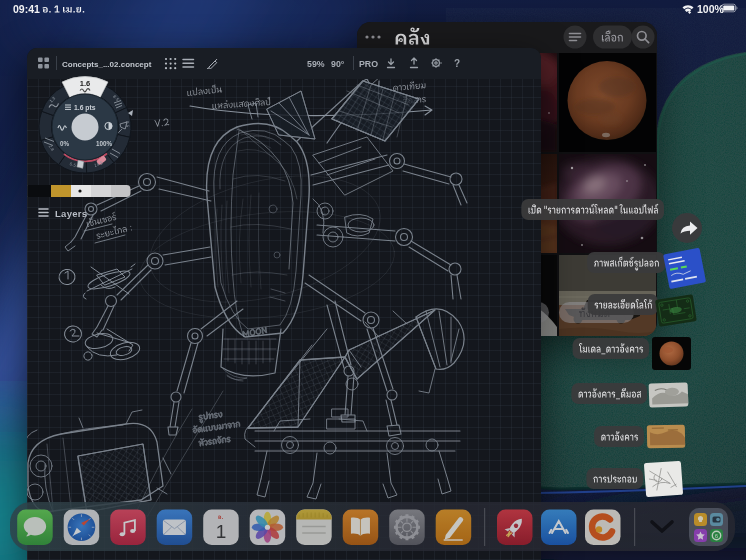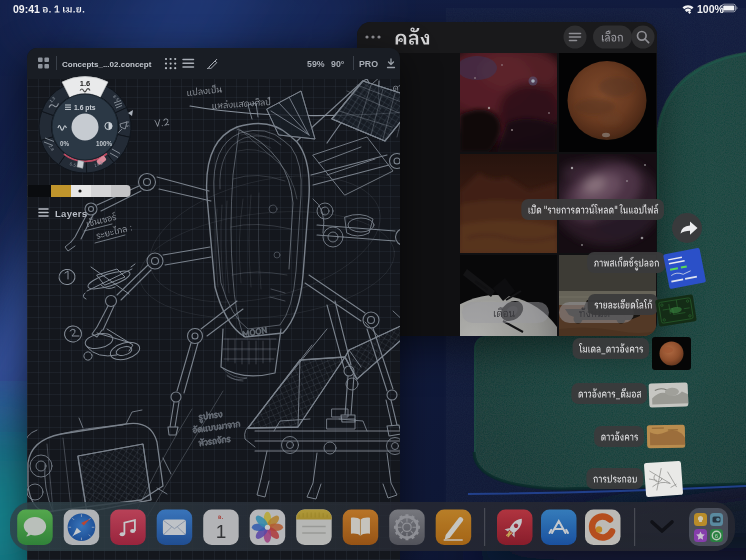--- a/index.html
+++ b/index.html
@@ -211,21 +211,21 @@
         <rect x="105" y="2" width="87" height="21" rx="10.5" fill="#9a9aa0" opacity=".5"></rect>
         <g transform="translate(136,17) scale(0.85,1)" opacity="1">
           <path d="M2.3 0.1Q1.7 0.1 1.4 -0.2Q1.1 -0.4 1.1 -0.9V-6.0H2.0V-2.0Q2.0 -2.0 2.1 -2.0Q2.2 -2.0 2.3 -2.0Q2.8 -2.0 3.1 -1.7Q3.4 -1.4 3.4 -0.9Q3.4 -0.4 3.1 -0.2Q2.8 0.1 2.3 0.1ZM2.3 -0.4Q2.6 -0.4 2.7 -0.5Q2.8 -0.7 2.8 -0.9Q2.8 -1.2 2.7 -1.4Q2.6 -1.5 2.3 -1.5Q2.0 -1.5 1.9 -1.4Q1.8 -1.2 1.8 -0.9Q1.8 -0.7 1.9 -0.5Q2.0 -0.4 2.3 -0.4Z M4.8 -3.8Q4.8 -4.3 5.0 -4.8Q5.2 -5.2 5.6 -5.5Q5.9 -5.8 6.4 -6.0Q6.9 -6.1 7.6 -6.1Q8.2 -6.1 8.7 -6.0Q9.2 -5.8 9.6 -5.5Q9.9 -5.2 10.1 -4.8Q10.3 -4.3 10.3 -3.8V0.0H9.4V-3.7Q9.4 -4.5 8.9 -5.0Q8.4 -5.5 7.6 -5.5Q6.7 -5.5 6.2 -5.0Q5.7 -4.5 5.7 -3.7V-0.6H6.2L7.1 -1.6L7.4 -1.8Q7.0 -1.9 6.7 -2.2Q6.5 -2.4 6.5 -2.8Q6.5 -3.3 6.8 -3.6Q7.1 -3.9 7.6 -3.9Q8.1 -3.9 8.3 -3.6Q8.6 -3.3 8.6 -2.8Q8.6 -2.5 8.5 -2.3Q8.3 -2.0 8.1 -1.7L6.6 0.0H4.8ZM7.6 -2.3Q7.8 -2.3 7.9 -2.4Q8.1 -2.6 8.1 -2.8Q8.1 -3.1 7.9 -3.3Q7.8 -3.4 7.6 -3.4Q7.3 -3.4 7.2 -3.3Q7.1 -3.1 7.1 -2.8Q7.1 -2.6 7.2 -2.4Q7.3 -2.3 7.6 -2.3Z M6.1 -7.4Q6.1 -7.9 6.3 -8.2Q6.4 -8.5 6.7 -8.8Q7.0 -9.0 7.4 -9.2Q7.8 -9.3 8.3 -9.3Q8.5 -9.3 8.8 -9.2V-9.8H9.6V-9.0Q10.0 -8.8 10.2 -8.5H10.2V-9.8H11.1V-7.2H6.1ZM8.5 -8.6Q7.8 -8.6 7.4 -8.4Q6.9 -8.1 6.9 -7.8H10.3Q10.3 -8.1 9.8 -8.4Q9.3 -8.6 8.5 -8.6Z M15.0 0.1Q13.9 0.1 13.2 -0.3Q12.6 -0.7 12.6 -1.6V-2.9Q12.6 -3.4 12.9 -3.7Q13.3 -4.0 13.8 -4.0Q14.3 -4.0 14.6 -3.8Q14.9 -3.5 14.9 -3.0Q14.9 -2.5 14.6 -2.2Q14.3 -1.9 13.8 -1.9Q13.7 -1.9 13.6 -1.9Q13.6 -1.9 13.5 -1.9V-1.6Q13.5 -1.1 13.8 -0.8Q14.1 -0.5 14.7 -0.5H15.4Q16.0 -0.5 16.3 -0.8Q16.6 -1.1 16.6 -1.6V-3.8Q16.6 -4.6 16.1 -5.0Q15.6 -5.5 14.7 -5.5Q13.9 -5.5 13.4 -5.2Q12.9 -4.8 12.6 -4.3L12.0 -4.8Q12.3 -5.4 13.0 -5.8Q13.7 -6.1 14.8 -6.1Q15.4 -6.1 15.9 -6.0Q16.4 -5.8 16.7 -5.5Q17.1 -5.2 17.2 -4.8Q17.4 -4.4 17.4 -3.8V-1.6Q17.4 -0.7 16.8 -0.3Q16.2 0.1 15.0 0.1ZM13.8 -2.4Q14.1 -2.4 14.2 -2.5Q14.4 -2.7 14.4 -3.0Q14.4 -3.3 14.2 -3.4Q14.1 -3.6 13.8 -3.6Q13.6 -3.6 13.4 -3.4Q13.2 -3.3 13.2 -3.0Q13.2 -2.7 13.4 -2.5Q13.6 -2.4 13.8 -2.4Z M24.3 0.1Q23.8 0.1 23.5 -0.2Q23.1 -0.5 23.1 -1.0V-1.0L21.1 0.0H20.2V-4.0Q20.2 -4.0 20.1 -4.0Q20.0 -4.0 20.0 -4.0Q19.4 -4.0 19.1 -4.3Q18.8 -4.6 18.8 -5.1Q18.8 -5.6 19.1 -5.9Q19.4 -6.1 20.0 -6.1Q20.5 -6.1 20.8 -5.9Q21.1 -5.6 21.1 -5.1V-0.7H21.2L23.7 -1.9V-6.0H24.6V-2.6Q24.6 -2.5 24.6 -2.3Q24.6 -2.2 24.5 -2.0Q24.9 -2.0 25.2 -1.7Q25.5 -1.4 25.5 -1.0Q25.5 -0.5 25.1 -0.2Q24.8 0.1 24.3 0.1ZM24.3 -0.4Q24.6 -0.4 24.7 -0.5Q24.9 -0.6 24.9 -0.9V-1.0Q24.9 -1.3 24.7 -1.4Q24.6 -1.6 24.3 -1.6Q24.0 -1.6 23.9 -1.4Q23.7 -1.3 23.7 -1.0V-0.9Q23.7 -0.6 23.9 -0.5Q24.0 -0.4 24.3 -0.4ZM19.9 -4.5Q20.2 -4.5 20.3 -4.6Q20.5 -4.8 20.5 -5.1Q20.5 -5.3 20.3 -5.5Q20.2 -5.7 19.9 -5.7Q19.7 -5.7 19.5 -5.5Q19.4 -5.3 19.4 -5.1Q19.4 -4.8 19.5 -4.6Q19.7 -4.5 19.9 -4.5Z" fill="#343438"></path>
         </g>
         <rect x="202" y="2" width="75" height="21" rx="10.5" fill="#9a9aa0" opacity=".5"></rect>
         <g transform="translate(222,17) scale(0.85,1)" opacity="1">
           <path d="M1.8 -4.0Q1.7 -4.0 1.6 -4.0Q1.6 -4.0 1.5 -4.0Q1.0 -4.0 0.7 -4.3Q0.3 -4.6 0.3 -5.1Q0.3 -5.6 0.7 -5.9Q1.0 -6.1 1.5 -6.1Q2.0 -6.1 2.4 -5.9Q2.7 -5.6 2.7 -5.1V-4.4H2.7Q3.0 -5.3 3.6 -5.7Q4.2 -6.1 4.9 -6.1Q5.8 -6.1 6.2 -5.7Q6.5 -5.2 6.5 -4.3V0.0H5.7V-4.2Q5.7 -4.9 5.4 -5.2Q5.2 -5.5 4.8 -5.5Q4.4 -5.5 4.0 -5.3Q3.6 -5.1 3.3 -4.7Q3.0 -4.4 2.9 -4.0Q2.7 -3.6 2.7 -3.1V0.0H1.8ZM1.5 -4.5Q1.7 -4.5 1.9 -4.6Q2.0 -4.8 2.0 -5.1Q2.0 -5.3 1.9 -5.5Q1.7 -5.7 1.5 -5.7Q1.2 -5.7 1.1 -5.5Q0.9 -5.3 0.9 -5.1Q0.9 -4.8 1.1 -4.6Q1.2 -4.5 1.5 -4.5Z M4.9 -7.1Q2.8 -7.1 2.8 -8.4Q2.8 -8.9 3.1 -9.1Q3.4 -9.4 3.9 -9.4Q4.3 -9.4 4.6 -9.1Q4.9 -8.9 4.9 -8.5Q4.9 -8.2 4.7 -8.0Q4.6 -7.8 4.4 -7.8V-7.7Q4.4 -7.7 4.5 -7.7Q4.6 -7.7 4.6 -7.7H5.1Q5.7 -7.7 6.1 -8.0Q6.4 -8.3 6.4 -9.1V-9.2H7.3V-9.1Q7.3 -8.6 7.2 -8.2Q7.0 -7.8 6.7 -7.5Q6.3 -7.3 5.9 -7.2Q5.4 -7.1 4.9 -7.1ZM3.9 -7.9Q4.1 -7.9 4.2 -8.0Q4.3 -8.2 4.3 -8.4Q4.3 -8.6 4.2 -8.8Q4.1 -8.9 3.9 -8.9Q3.6 -8.9 3.5 -8.8Q3.4 -8.6 3.4 -8.4Q3.4 -8.2 3.5 -8.0Q3.6 -7.9 3.9 -7.9Z M3.7 -7.5 4.3 -7.8V-7.9Q4.0 -7.9 3.8 -8.1Q3.6 -8.3 3.6 -8.7Q3.6 -9.0 3.8 -9.3Q4.1 -9.5 4.5 -9.5Q4.9 -9.5 5.2 -9.3Q5.4 -9.0 5.4 -8.7Q5.4 -8.4 5.3 -8.2Q5.2 -8.0 4.8 -7.8V-7.7H6.1L6.6 -9.1H7.3L6.8 -7.9Q6.7 -7.5 6.5 -7.4Q6.3 -7.2 5.9 -7.2H3.7ZM4.5 -8.2Q4.7 -8.2 4.8 -8.3Q4.9 -8.4 4.9 -8.6Q4.9 -8.9 4.8 -9.0Q4.7 -9.1 4.5 -9.1Q4.3 -9.1 4.2 -9.0Q4.1 -8.9 4.1 -8.6Q4.1 -8.4 4.2 -8.3Q4.3 -8.2 4.5 -8.2Z M10.2 0.0 8.2 -4.3H9.1L10.8 -0.7H11.8V-4.0Q11.7 -4.0 11.6 -4.0Q11.6 -4.0 11.5 -4.0Q11.0 -4.0 10.6 -4.3Q10.3 -4.6 10.3 -5.1Q10.3 -5.6 10.6 -5.9Q11.0 -6.1 11.5 -6.1Q12.0 -6.1 12.3 -5.9Q12.6 -5.6 12.6 -5.1V0.0ZM11.5 -4.5Q11.7 -4.5 11.8 -4.6Q12.0 -4.8 12.0 -5.1Q12.0 -5.3 11.8 -5.5Q11.7 -5.7 11.5 -5.7Q11.2 -5.7 11.1 -5.5Q10.9 -5.3 10.9 -5.1Q10.9 -4.8 11.1 -4.6Q11.2 -4.5 11.5 -4.5Z M15.6 0.0V-4.0Q15.5 -4.0 15.4 -4.0Q15.4 -4.0 15.3 -4.0Q14.8 -4.0 14.5 -4.3Q14.1 -4.6 14.1 -5.1Q14.1 -5.6 14.5 -5.9Q14.8 -6.1 15.3 -6.1Q15.8 -6.1 16.1 -5.9Q16.5 -5.6 16.5 -5.1V-3.3L18.7 -4.3Q18.4 -4.6 18.4 -5.0Q18.4 -5.5 18.7 -5.8Q19.1 -6.1 19.6 -6.1Q20.1 -6.1 20.4 -5.8Q20.7 -5.5 20.7 -5.0Q20.7 -4.6 20.5 -4.3Q20.2 -4.0 19.7 -4.0Q19.9 -3.9 20.0 -3.7Q20.1 -3.6 20.1 -3.3V0.0H19.2V-3.9H19.2L16.5 -2.6V0.0ZM19.6 -4.4Q19.9 -4.4 20.0 -4.6Q20.2 -4.7 20.2 -5.0V-5.1Q20.2 -5.4 20.0 -5.5Q19.9 -5.7 19.6 -5.7Q19.3 -5.7 19.2 -5.5Q19.0 -5.4 19.0 -5.1V-5.0Q19.0 -4.7 19.2 -4.6Q19.3 -4.4 19.6 -4.4ZM15.3 -4.5Q15.5 -4.5 15.7 -4.6Q15.8 -4.8 15.8 -5.1Q15.8 -5.3 15.7 -5.5Q15.5 -5.7 15.3 -5.7Q15.0 -5.7 14.9 -5.5Q14.7 -5.3 14.7 -5.1Q14.7 -4.8 14.9 -4.6Q15.0 -4.5 15.3 -4.5Z M23.4 0.1Q22.9 0.1 22.6 -0.2Q22.3 -0.5 22.3 -1.0Q22.3 -1.5 22.6 -1.7Q22.9 -2.0 23.4 -2.0Q23.6 -2.0 23.7 -2.0Q23.7 -2.2 23.7 -2.4V-4.0Q23.6 -4.0 23.6 -4.0Q23.5 -4.0 23.4 -4.0Q22.9 -4.0 22.6 -4.3Q22.2 -4.6 22.2 -5.1Q22.2 -5.6 22.6 -5.9Q22.9 -6.1 23.4 -6.1Q23.9 -6.1 24.3 -5.9Q24.6 -5.6 24.6 -5.1V-1.8L26.9 -0.7H26.9V-6.0H27.8V0.0H27.0L24.6 -1.1Q24.6 -1.0 24.6 -1.0Q24.6 -0.5 24.3 -0.2Q23.9 0.1 23.4 0.1ZM23.4 -0.4Q23.7 -0.4 23.8 -0.5Q24.0 -0.6 24.0 -0.9V-1.0Q24.0 -1.3 23.8 -1.4Q23.7 -1.6 23.4 -1.6Q23.1 -1.6 23.0 -1.4Q22.8 -1.3 22.8 -1.0V-0.9Q22.8 -0.6 23.0 -0.5Q23.1 -0.4 23.4 -0.4ZM23.4 -4.5Q23.6 -4.5 23.8 -4.6Q23.9 -4.8 23.9 -5.1Q23.9 -5.3 23.8 -5.5Q23.6 -5.7 23.4 -5.7Q23.1 -5.7 23.0 -5.5Q22.8 -5.3 22.8 -5.1Q22.8 -4.8 23.0 -4.6Q23.1 -4.5 23.4 -4.5Z M30.1 -3.8Q30.1 -4.3 30.3 -4.8Q30.4 -5.2 30.8 -5.5Q31.2 -5.8 31.7 -6.0Q32.2 -6.1 32.8 -6.1Q33.5 -6.1 34.0 -6.0Q34.5 -5.8 34.8 -5.5Q35.2 -5.2 35.4 -4.8Q35.6 -4.3 35.6 -3.8V0.0H34.7V-3.7Q34.7 -4.5 34.2 -5.0Q33.7 -5.5 32.8 -5.5Q31.9 -5.5 31.4 -5.0Q30.9 -4.5 30.9 -3.7V-0.6H31.5L32.4 -1.6L32.6 -1.8Q32.2 -1.9 32.0 -2.2Q31.7 -2.4 31.7 -2.8Q31.7 -3.3 32.0 -3.6Q32.3 -3.9 32.8 -3.9Q33.3 -3.9 33.6 -3.6Q33.9 -3.3 33.9 -2.8Q33.9 -2.5 33.7 -2.3Q33.6 -2.0 33.3 -1.7L31.8 0.0H30.1ZM32.8 -2.3Q33.1 -2.3 33.2 -2.4Q33.3 -2.6 33.3 -2.8Q33.3 -3.1 33.2 -3.3Q33.1 -3.4 32.8 -3.4Q32.6 -3.4 32.4 -3.3Q32.3 -3.1 32.3 -2.8Q32.3 -2.6 32.4 -2.4Q32.6 -2.3 32.8 -2.3Z" fill="#343438"></path>
         </g>
       </svg>
     </div>
-    <div class="abs" style="left:27px;top:48px;width:373px;height:512px;border-radius:10px 10px 0 0;overflow:hidden;background:#14171d;box-shadow:0 10px 36px rgba(0,0,0,.55)">
+    <div class="abs" style="left:27px;top:48px;width:514px;height:512px;border-radius:10px 10px 0 0;overflow:hidden;background:#14171d;box-shadow:0 10px 36px rgba(0,0,0,.55)">
 <div class="abs" style="left:0;top:0;width:100%;height:31px;background:#191d24;border-bottom:1px solid #0e1116"></div>
 <div class="abs" style="left:0;top:31px;width:100%;height:481px;background-color:#14171d;background-image:
  repeating-linear-gradient(0deg,rgba(58,68,82,.22) 0,rgba(58,68,82,.22) 1px,transparent 1px,transparent 11px),
  repeating-linear-gradient(90deg,rgba(58,68,82,.22) 0,rgba(58,68,82,.22) 1px,transparent 1px,transparent 11px);"></div>
 <svg class="abs" width="445" height="31" style="left:0;top:0">
         <g fill="#8d939c">
 <rect x="11" y="9.5" width="4.6" height="4.6" rx="1"></rect>
           <rect x="17.4" y="9.5" width="4.6" height="4.6" rx="1"></rect>
 <rect x="11" y="15.9" width="4.6" height="4.6" rx="1"></rect>
           <rect x="17.4" y="15.9" width="4.6" height="4.6" rx="1"></rect>

